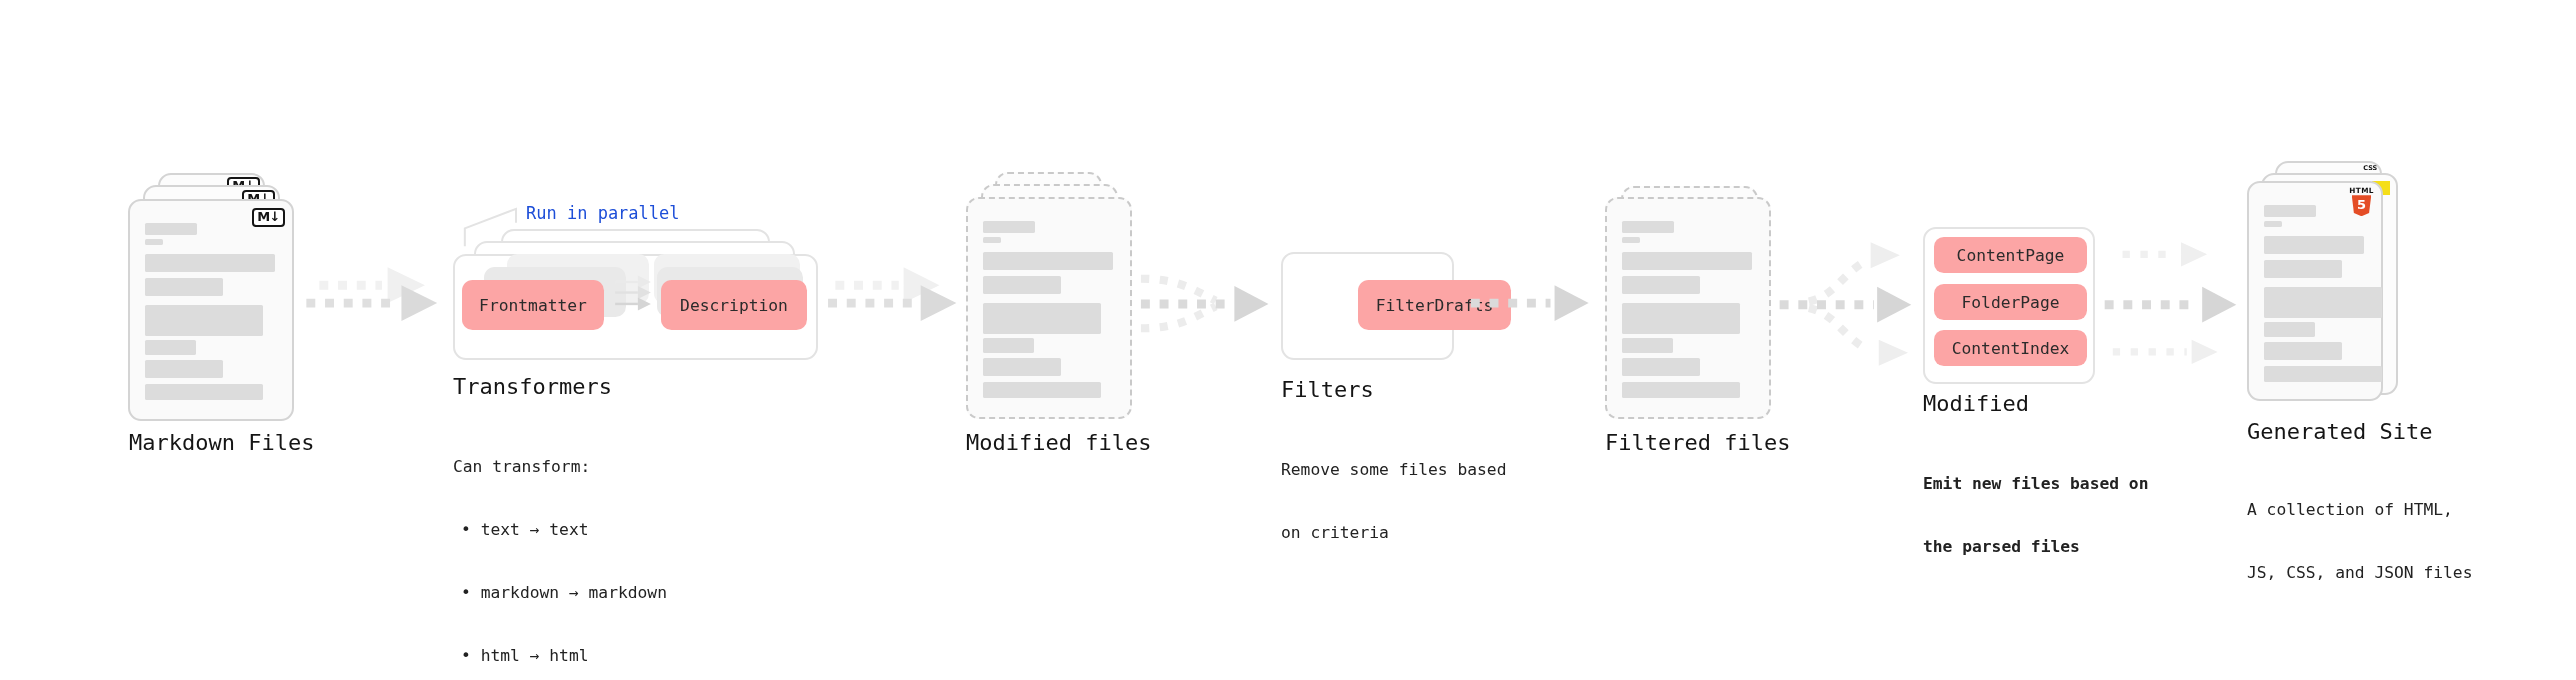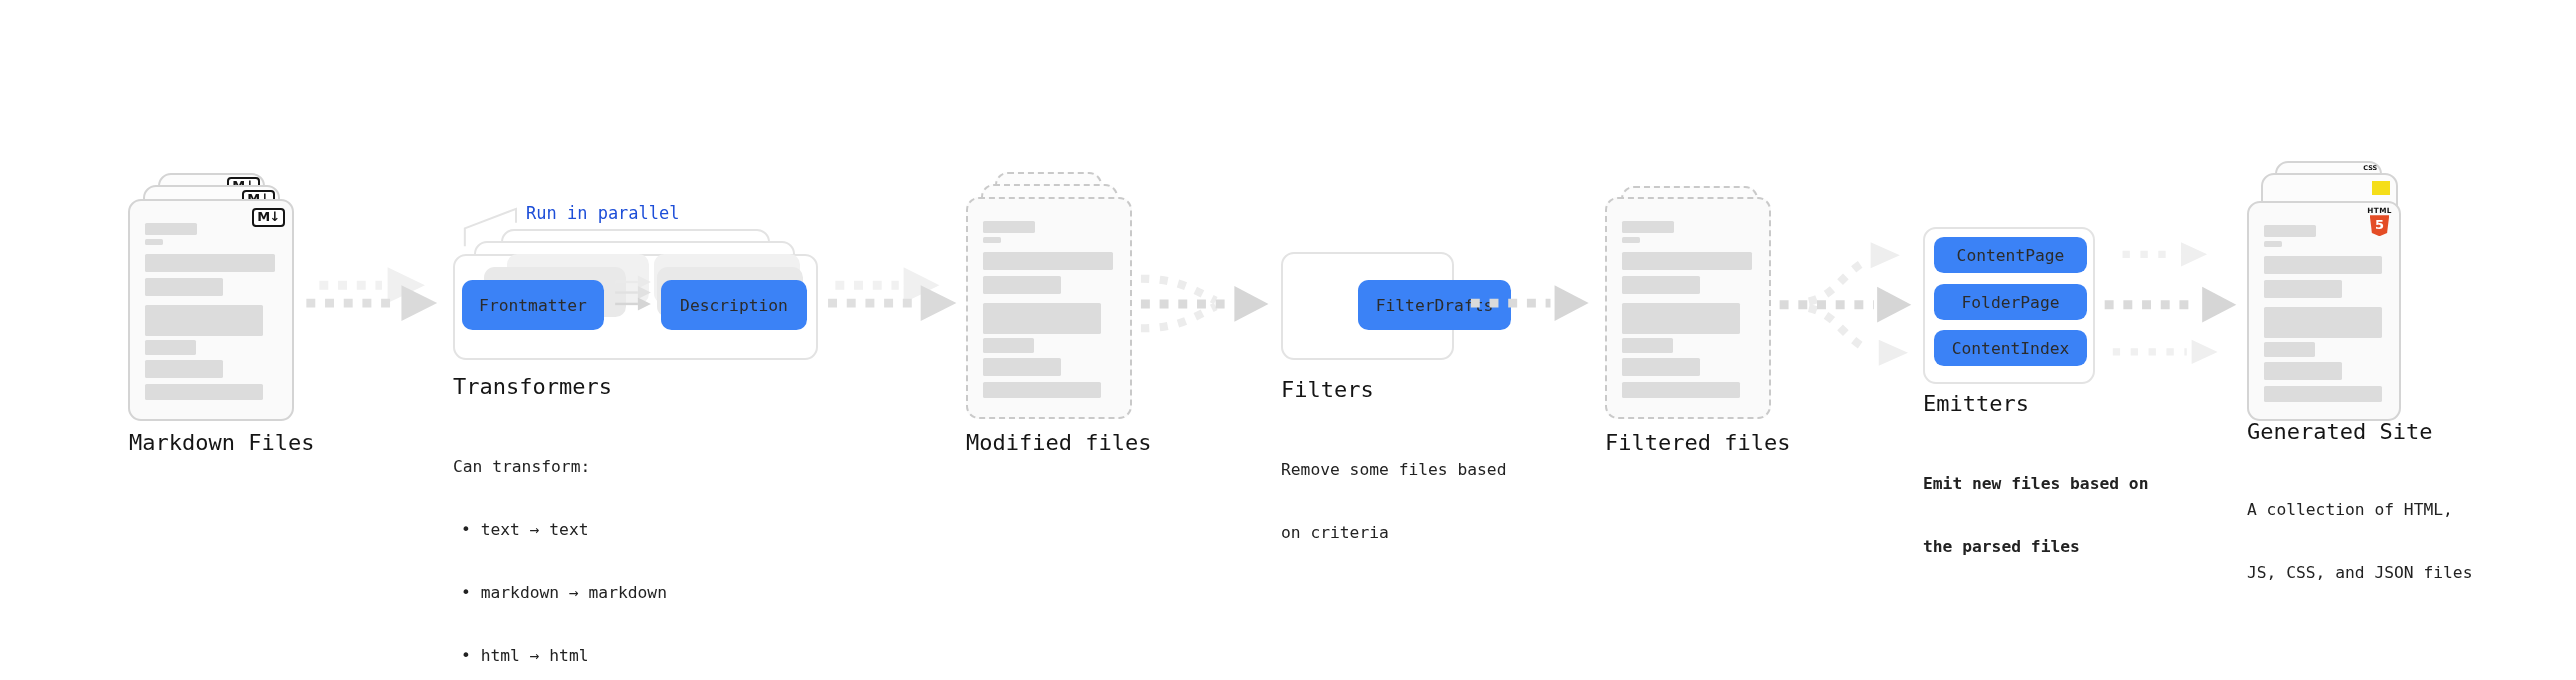--- a/index.html
+++ b/index.html
@@ -34,21 +34,21 @@
                 font-weight:700;font-size:13px;line-height:20.3px;text-align:center;
                 font-family:"DejaVu Sans","Liberation Sans",sans-serif;}
   .js-rect{position:absolute;width:18px;height:14.6px;background:#f5de19;}
   .css-mark{position:absolute;width:16.3px;text-align:center;}
   .css-word{font-size:6.5px;line-height:6.5px;font-weight:700;color:#111;
             font-family:"DejaVu Sans","Liberation Sans",sans-serif;}
   .css-bar{width:14.6px;height:2.4px;background:#2d6ae3;margin:0.8px auto 0;}
 
   
   .card{position:absolute;background:#fff;border:2px solid #e3e3e3;border-radius:13px;box-sizing:border-box;}
-  .pill{position:absolute;background:#3b82f6;border-radius:10.6px;color:#2b2b2b;font-size:16.3px;
+  .pill{position:absolute;background:#fca5a5;border-radius:10.6px;color:#2b2b2b;font-size:16.3px;
         display:flex;align-items:center;justify-content:center;white-space:pre;}
   .pill.g2{background:#e9e9e9;}
   .pill.g3{background:#f1f1f1;}
 
   
   .title{position:absolute;font-size:22px;line-height:24.4px;color:#151515;white-space:pre;}
   .desc{position:absolute;font-size:16.3px;line-height:21px;color:#222;white-space:pre;}
   .desc .indent{padding-left:8.1px;}
   .note{position:absolute;font-size:17px;color:#1d4ed8;white-space:pre;}
 
@@ -134,36 +134,36 @@
         <div class="bar b7"></div>
         <div class="bar b8"></div>
     </div>
   </div>
   <div class="title" style="left:1605px;top:431px;">Filtered files</div>
 
   <div class="card" style="left:1923px;top:227px;width:172px;height:157px;"></div>
   <div class="pill" style="left:1934px;top:237px;width:153px;height:36px;border-radius:9.8px;">ContentPage</div>
   <div class="pill" style="left:1934px;top:284px;width:153px;height:36px;border-radius:9.8px;">FolderPage</div>
   <div class="pill" style="left:1934px;top:330px;width:153px;height:36px;border-radius:9.8px;">ContentIndex</div>
-  <div class="title" style="left:1923px;top:392px;">Emitters</div>
+  <div class="title" style="left:1923px;top:392px;">Modified</div>
   <div class="desc" style="left:1923px;top:431px;font-weight:bold;">
     <div>Emit new files based on</div>
     <div>the parsed files</div>
   </div>
 
   <div class="doc back" style="left:2275px;top:161px;width:107px;height:222px;">
     <div class="css-mark" style="right:1.6px;top:2.4px;">
       <div class="css-word">CSS</div>
       <div class="css-bar"></div>
     </div>
   </div>
   <div class="doc back" style="left:2261px;top:173px;width:137px;height:222px;">
     <div class="js-rect" style="right:6.5px;top:5.7px;"></div>
   </div>
-  <div class="doc" style="left:2247px;top:201px;width:154px;height:220px;padding-left:36px;">
+  <div class="doc" style="left:2247px;top:181px;width:136px;height:220px;padding-left:36px;">
     <div class="html5-badge" style="right:7.3px;top:4.1px;">
       <div class="html5-word">HTML</div>
       <div class="html5-shield">5</div>
     </div>
     <div class="bars">
       <div class="bar b1"></div>
         <div class="bar b2"></div>
         <div class="bar b3"></div>
         <div class="bar b4"></div>
       <div class="bar b5"></div>

